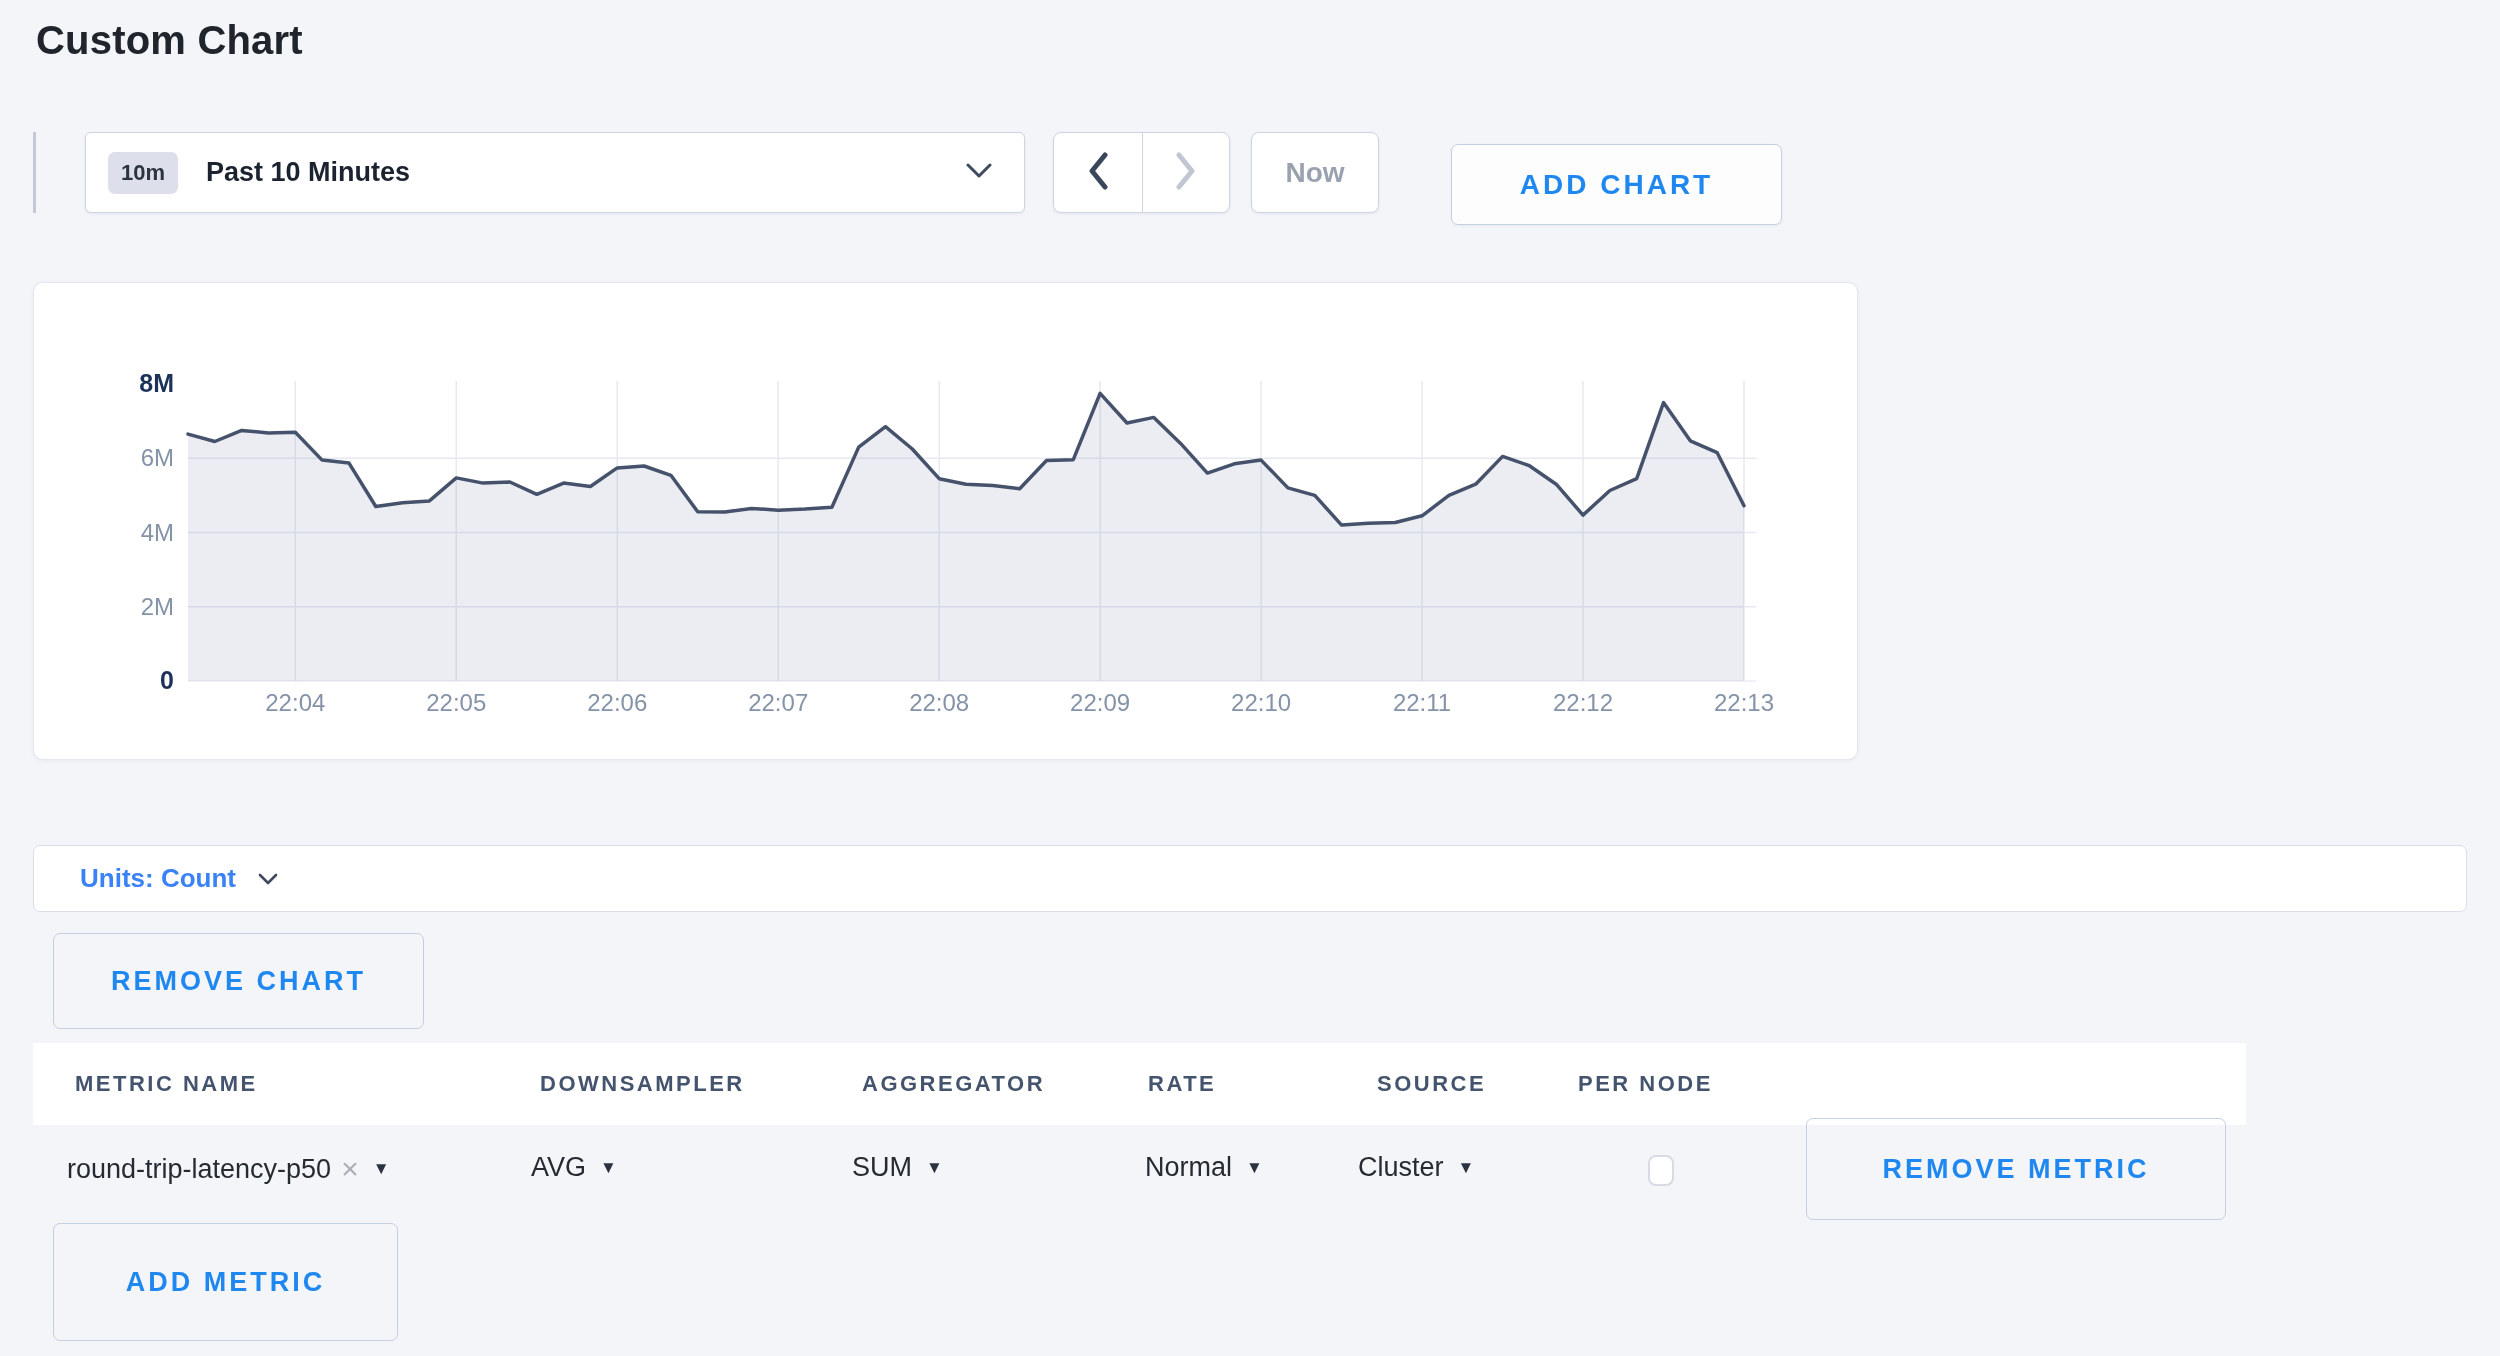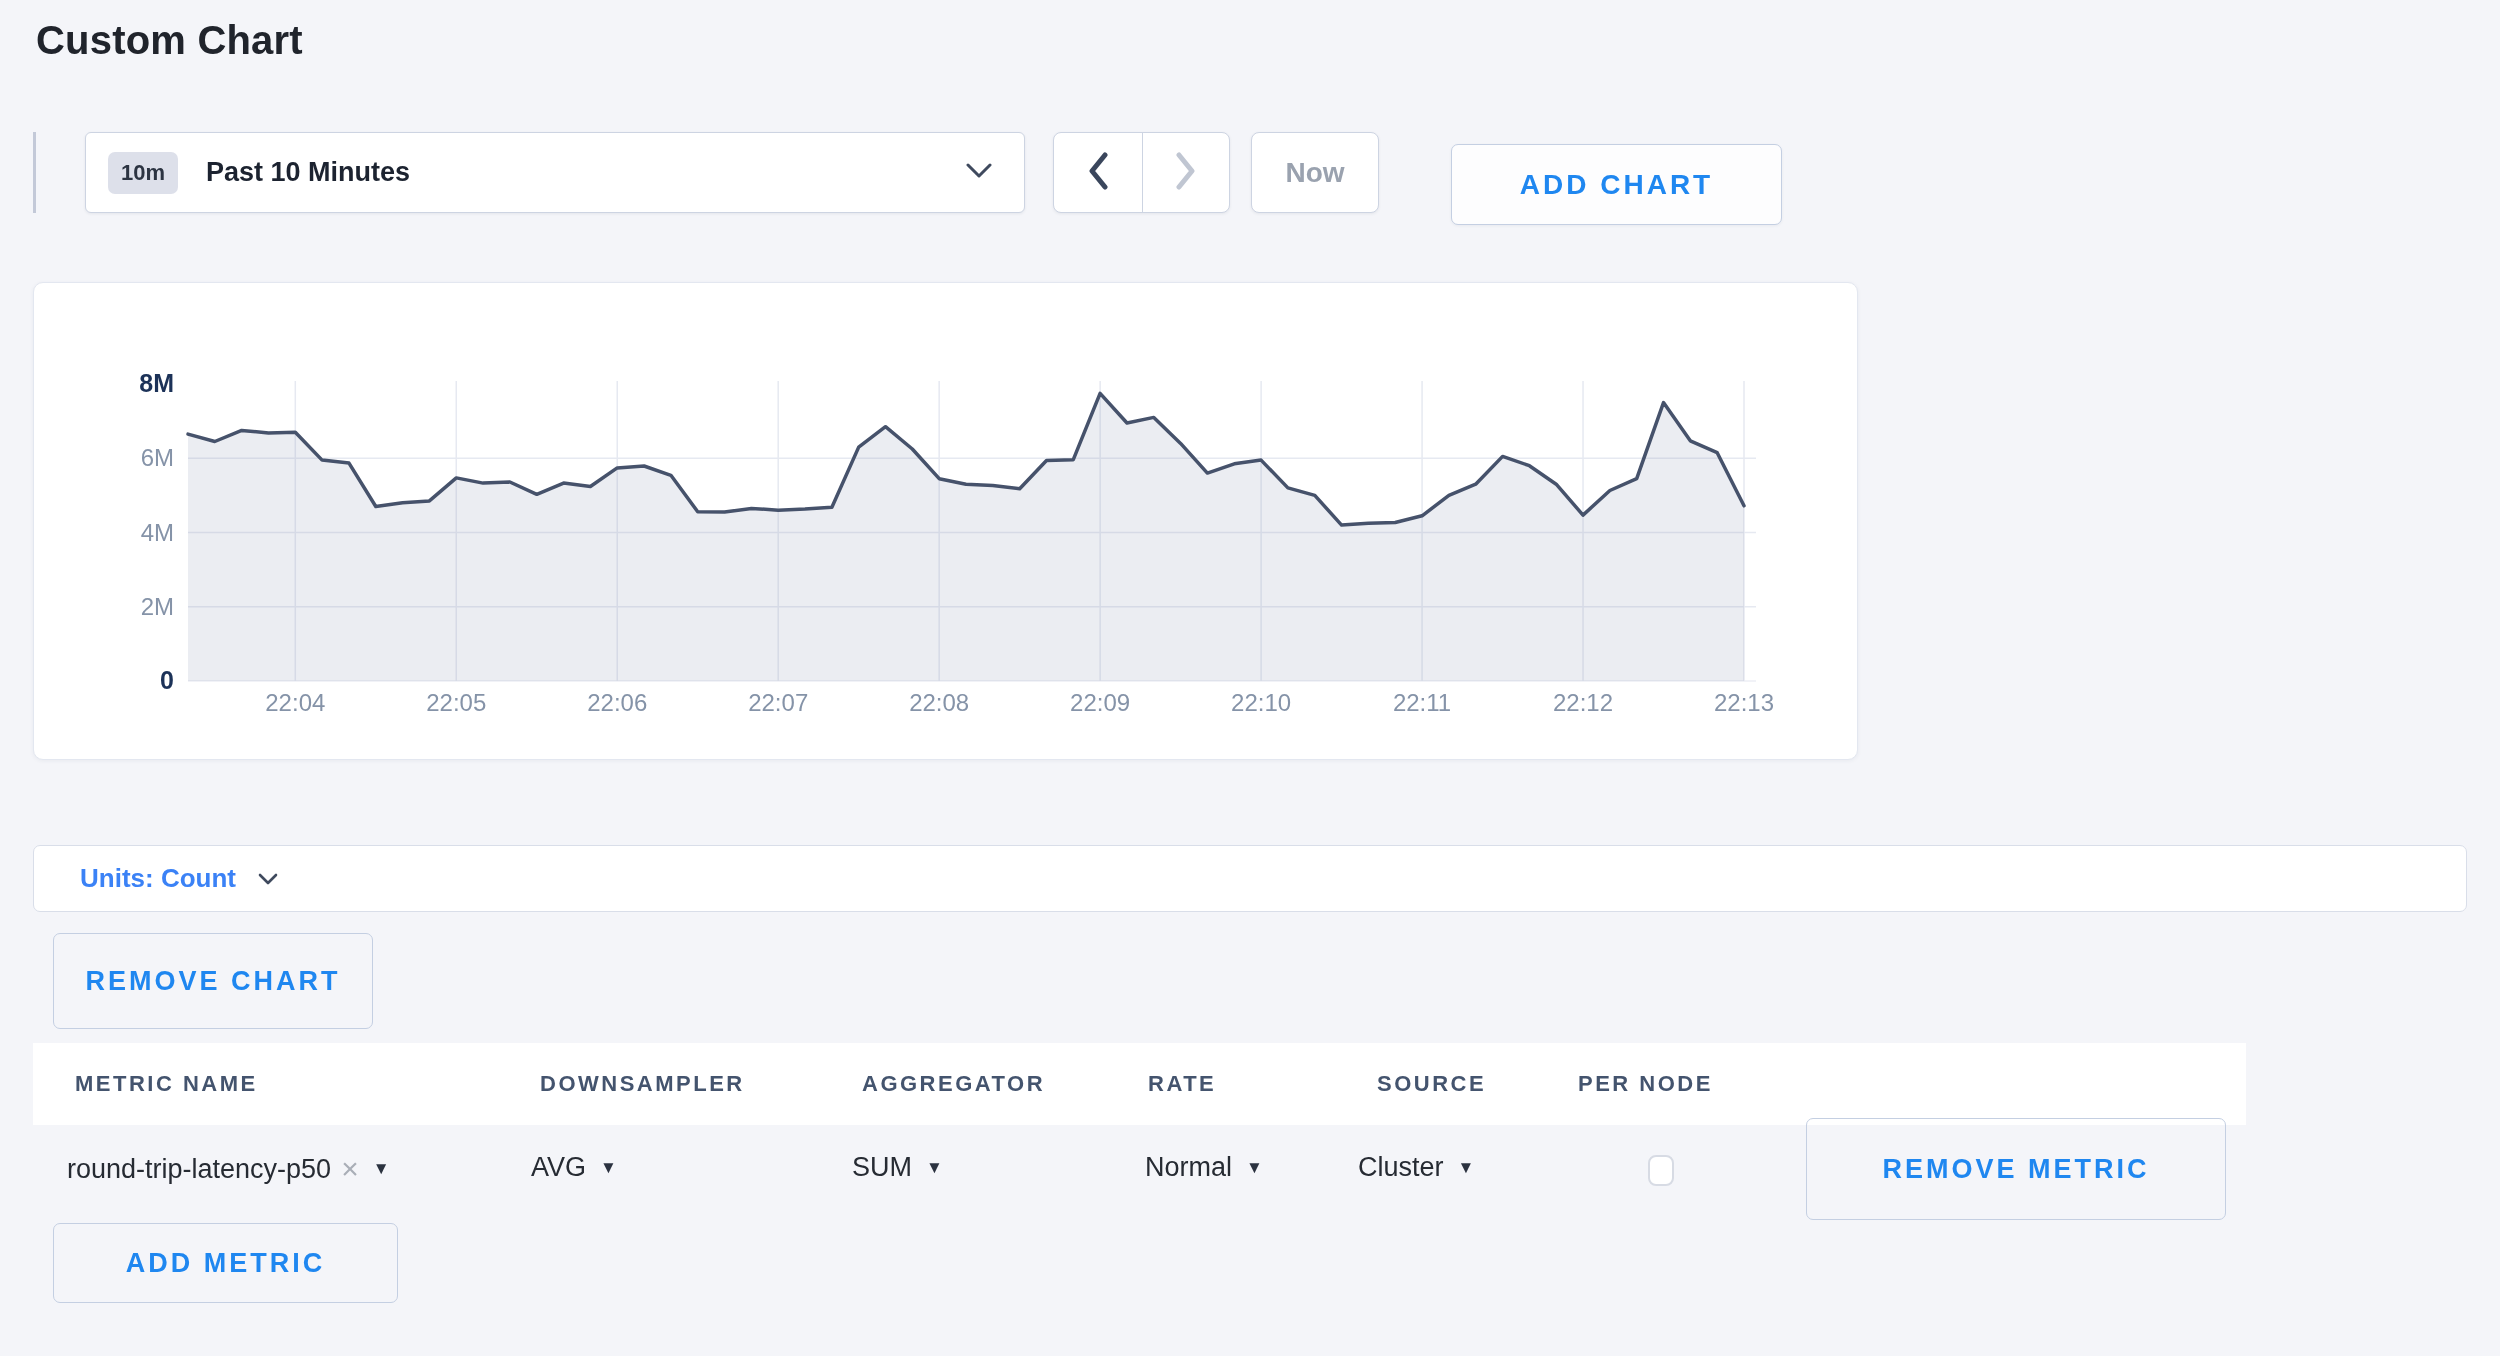--- a/index.html
+++ b/index.html
@@ -101,21 +101,21 @@
     border: 1px solid #d9dee9;
     border-radius: 7px;
     display: flex; align-items: center;
     cursor: pointer;
   }
   #units-label { margin-left: 46px; font-size: 26px; font-weight: 700; color: #3b82f6; }
   #units-chevron { margin-left: 22px; margin-top: 4px; }
 
   
   #remove-chart-button {
-    left: 53px; top: 933px; width: 320px; height: 96px;
+    left: 53px; top: 933px; width: 371px; height: 96px;
     font-size: 27px;
   }
 
   
   #table-header-band {
     left: 33px; top: 1043px; width: 2213px; height: 82px;
     background: #ffffff;
     display: flex; align-items: center;
   }
   .col-header {
@@ -137,21 +137,21 @@
     background: #ffffff;
     border: 2px solid #d7dbe4;
     border-radius: 8px;
     cursor: pointer;
   }
   #remove-metric-button {
     left: 1806px; top: 1118px; width: 420px; height: 102px;
     font-size: 27px;
   }
   #add-metric-button {
-    left: 53px; top: 1223px; width: 345px; height: 80px;
+    left: 53px; top: 1223px; width: 345px; height: 118px;
     font-size: 27px;
   }
 </style>
 </head>
 <body>
 
 <div id="page-title" class="abs">Custom Chart</div>
 
 <div id="range-accent" class="abs"></div>
 

